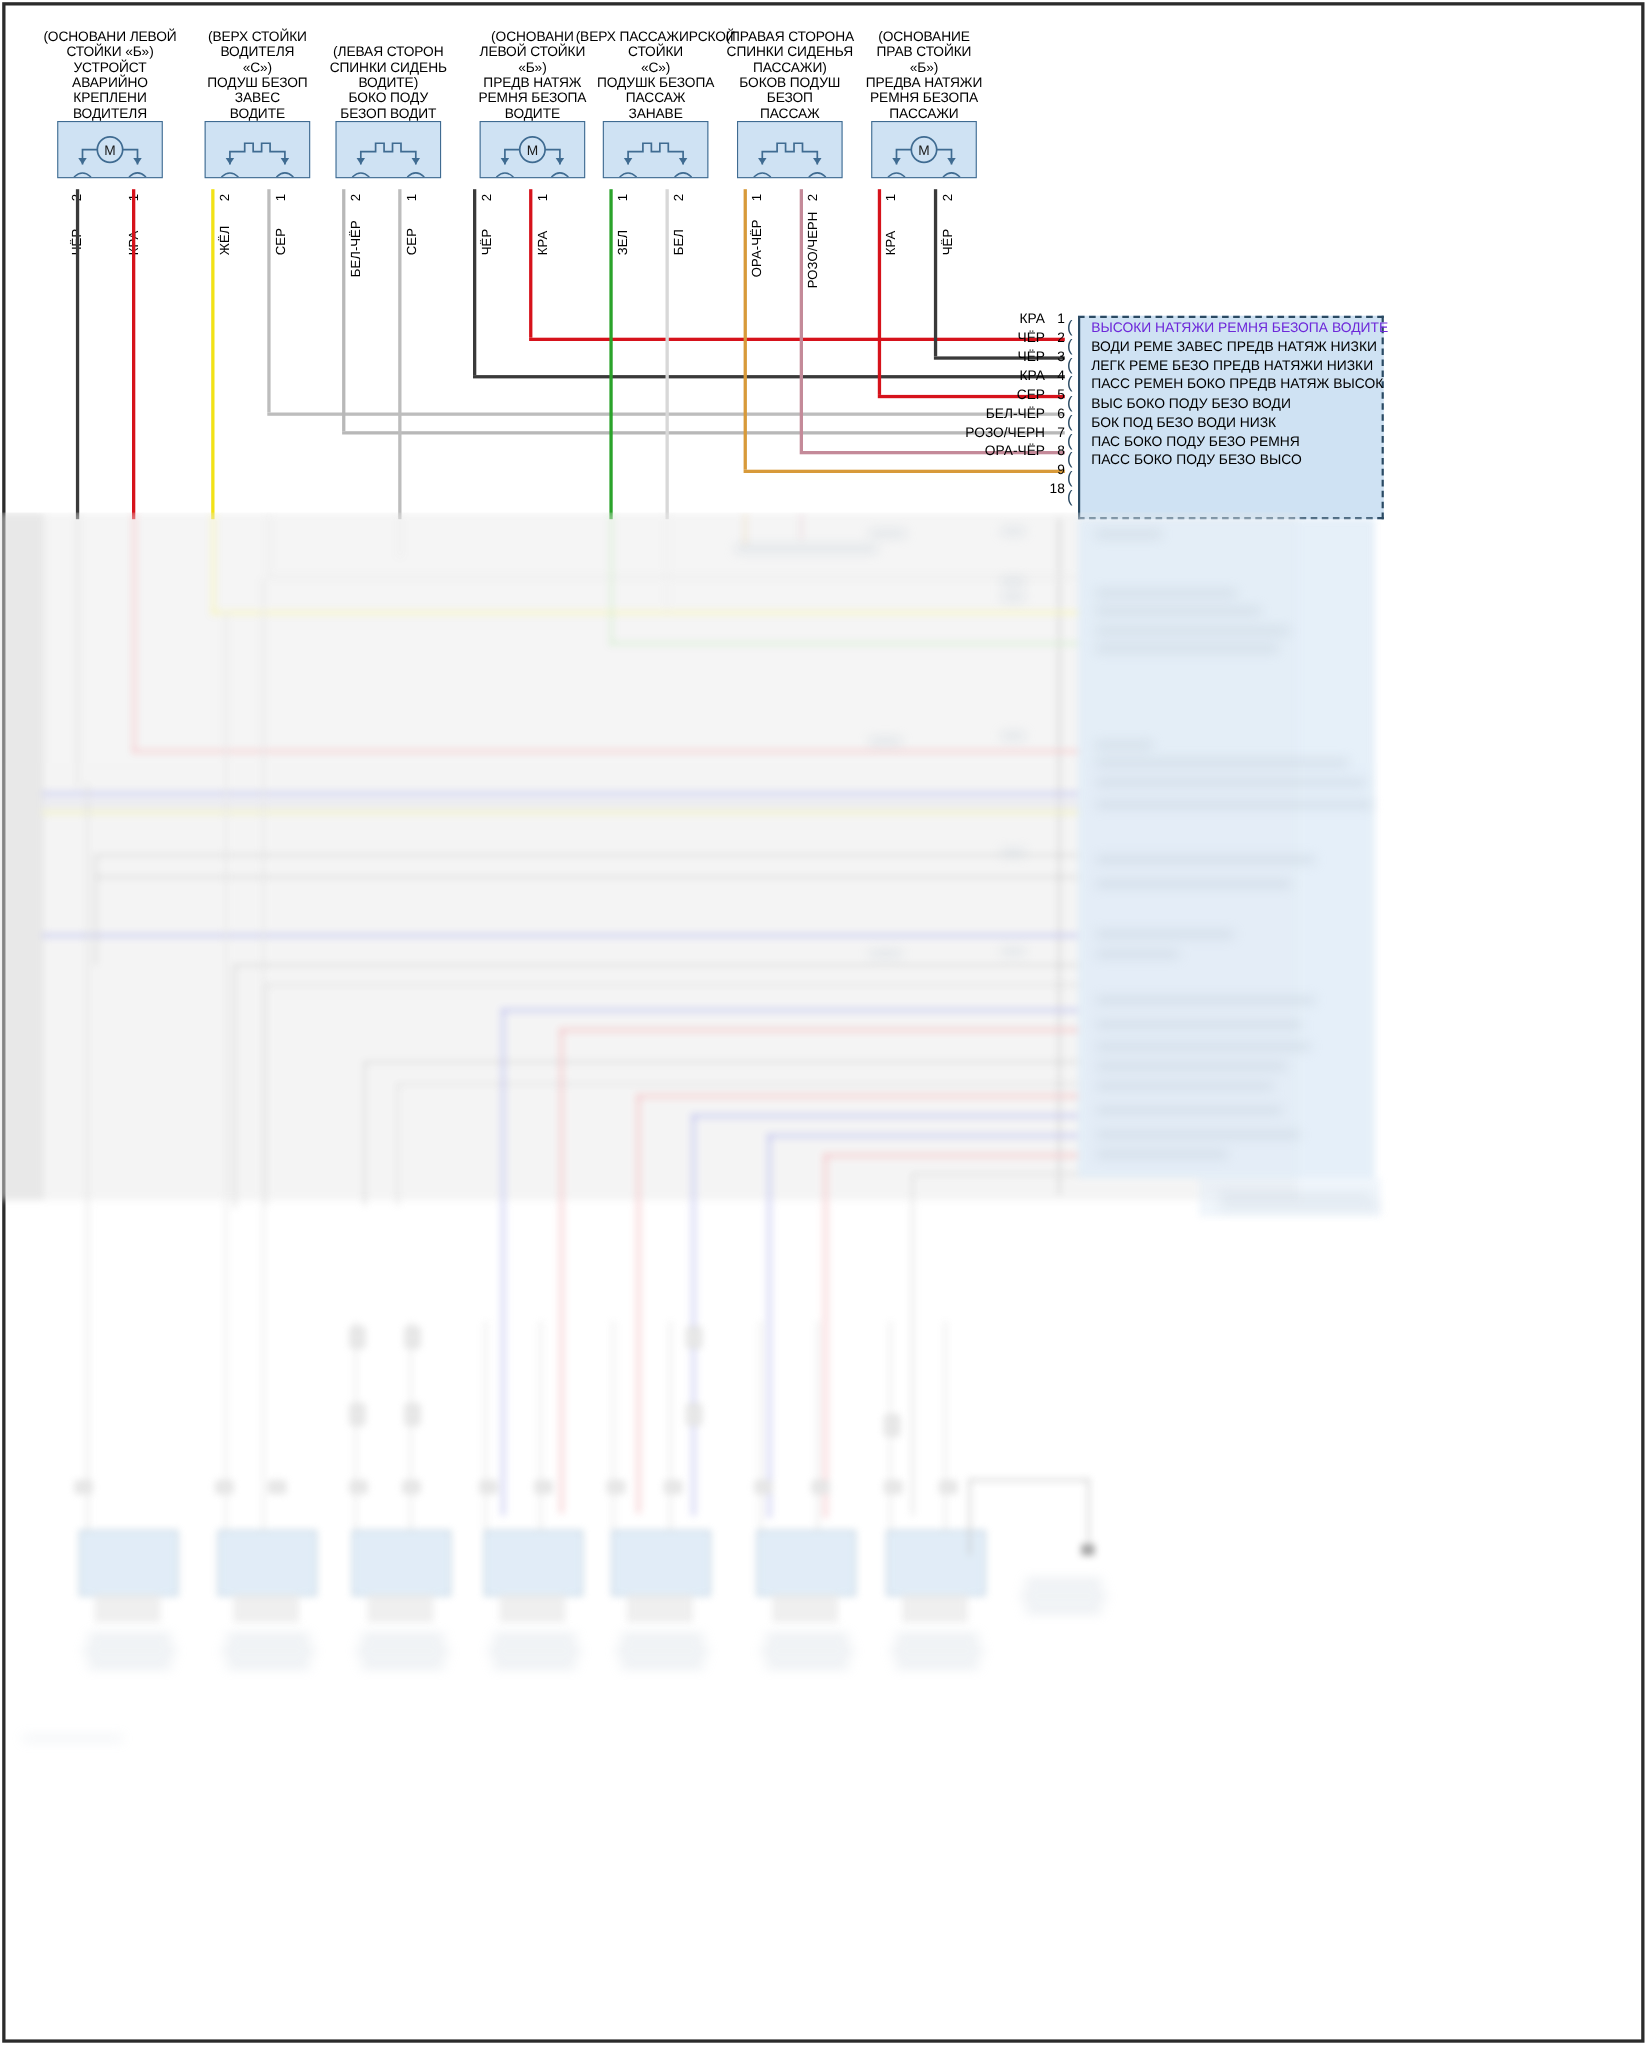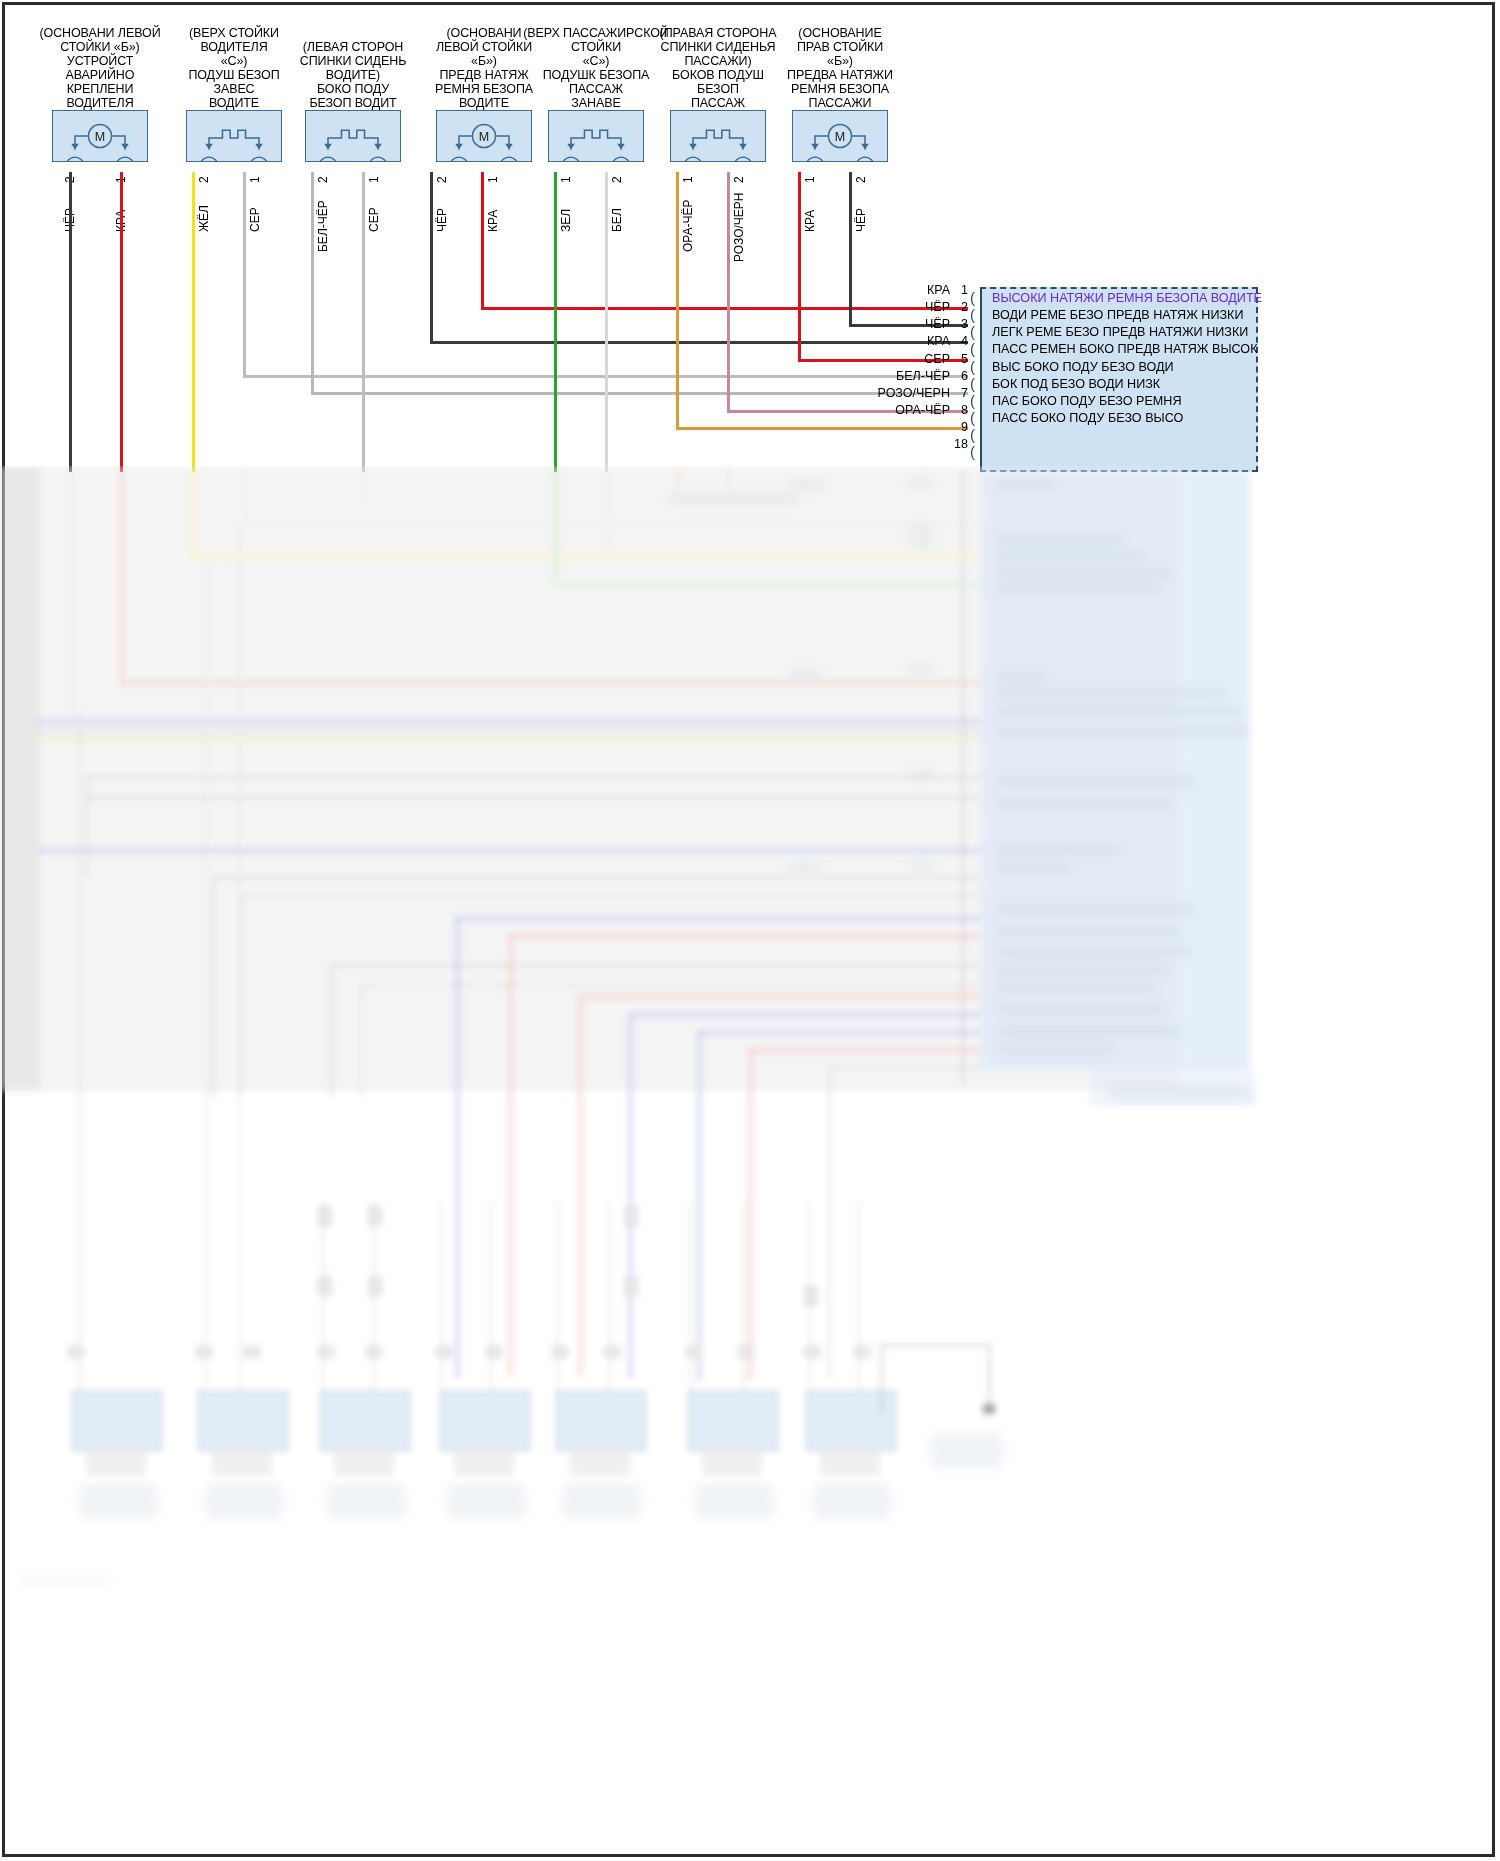--- a/index.html
+++ b/index.html
@@ -284,21 +284,21 @@
   <div class="ecu-edge" style="left:980px;top:289px;height:183px;"></div>
 
   <div id="pinrows">
       <div class="pinlabel" style="left: 820px; width: 130px; top: 283px;">КРА</div>
       <div class="pinidx" style="left: 942px; width: 26px; text-align: right; top: 283px;">1</div>
       <div style="position: absolute; left: 970px; top: 291px; font-size: 15px; line-height: 14px; color: rgb(43, 74, 99);">(</div>
       <div style="position: absolute; left: 992px; top: 291px; font-size: 12.6px; white-space: nowrap; color: #6d28d9;">ВЫСОКИ НАТЯЖИ РЕМНЯ БЕЗОПА ВОДИТЕ</div>
       <div class="pinlabel" style="left: 820px; width: 130px; top: 300.15px;">ЧЁР</div>
       <div class="pinidx" style="left: 942px; width: 26px; text-align: right; top: 300.15px;">2</div>
       <div style="position: absolute; left: 970px; top: 308.15px; font-size: 15px; line-height: 14px; color: rgb(43, 74, 99);">(</div>
-      <div style="position: absolute; left: 992px; top: 308.15px; font-size: 12.6px; white-space: nowrap; color: rgb(0, 0, 0);">ВОДИ РЕМЕ БЕЗО ПРЕДВ НАТЯЖ НИЗКИ</div>
+      <div style="position: absolute; left: 992px; top: 308.15px; font-size: 12.6px; white-space: nowrap; color: rgb(0, 0, 0);">ВОДИ РЕМЕ ЗАВЕС ПРЕДВ НАТЯЖ НИЗКИ</div>
       <div class="pinlabel" style="left: 820px; width: 130px; top: 317.3px;">ЧЁР</div>
       <div class="pinidx" style="left: 942px; width: 26px; text-align: right; top: 317.3px;">3</div>
       <div style="position: absolute; left: 970px; top: 325.3px; font-size: 15px; line-height: 14px; color: rgb(43, 74, 99);">(</div>
       <div style="position: absolute; left: 992px; top: 325.3px; font-size: 12.6px; white-space: nowrap; color: rgb(0, 0, 0);">ЛЕГК РЕМЕ БЕЗО ПРЕДВ НАТЯЖИ НИЗКИ</div>
       <div class="pinlabel" style="left: 820px; width: 130px; top: 334.45px;">КРА</div>
       <div class="pinidx" style="left: 942px; width: 26px; text-align: right; top: 334.45px;">4</div>
       <div style="position: absolute; left: 970px; top: 342.45px; font-size: 15px; line-height: 14px; color: rgb(43, 74, 99);">(</div>
       <div style="position: absolute; left: 992px; top: 342.45px; font-size: 12.6px; white-space: nowrap; color: rgb(0, 0, 0);">ПАСС РЕМЕН БОКО ПРЕДВ НАТЯЖ ВЫСОК</div>
       <div class="pinlabel" style="left: 820px; width: 130px; top: 351.6px;">СЕР</div>
       <div class="pinidx" style="left: 942px; width: 26px; text-align: right; top: 351.6px;">5</div>

